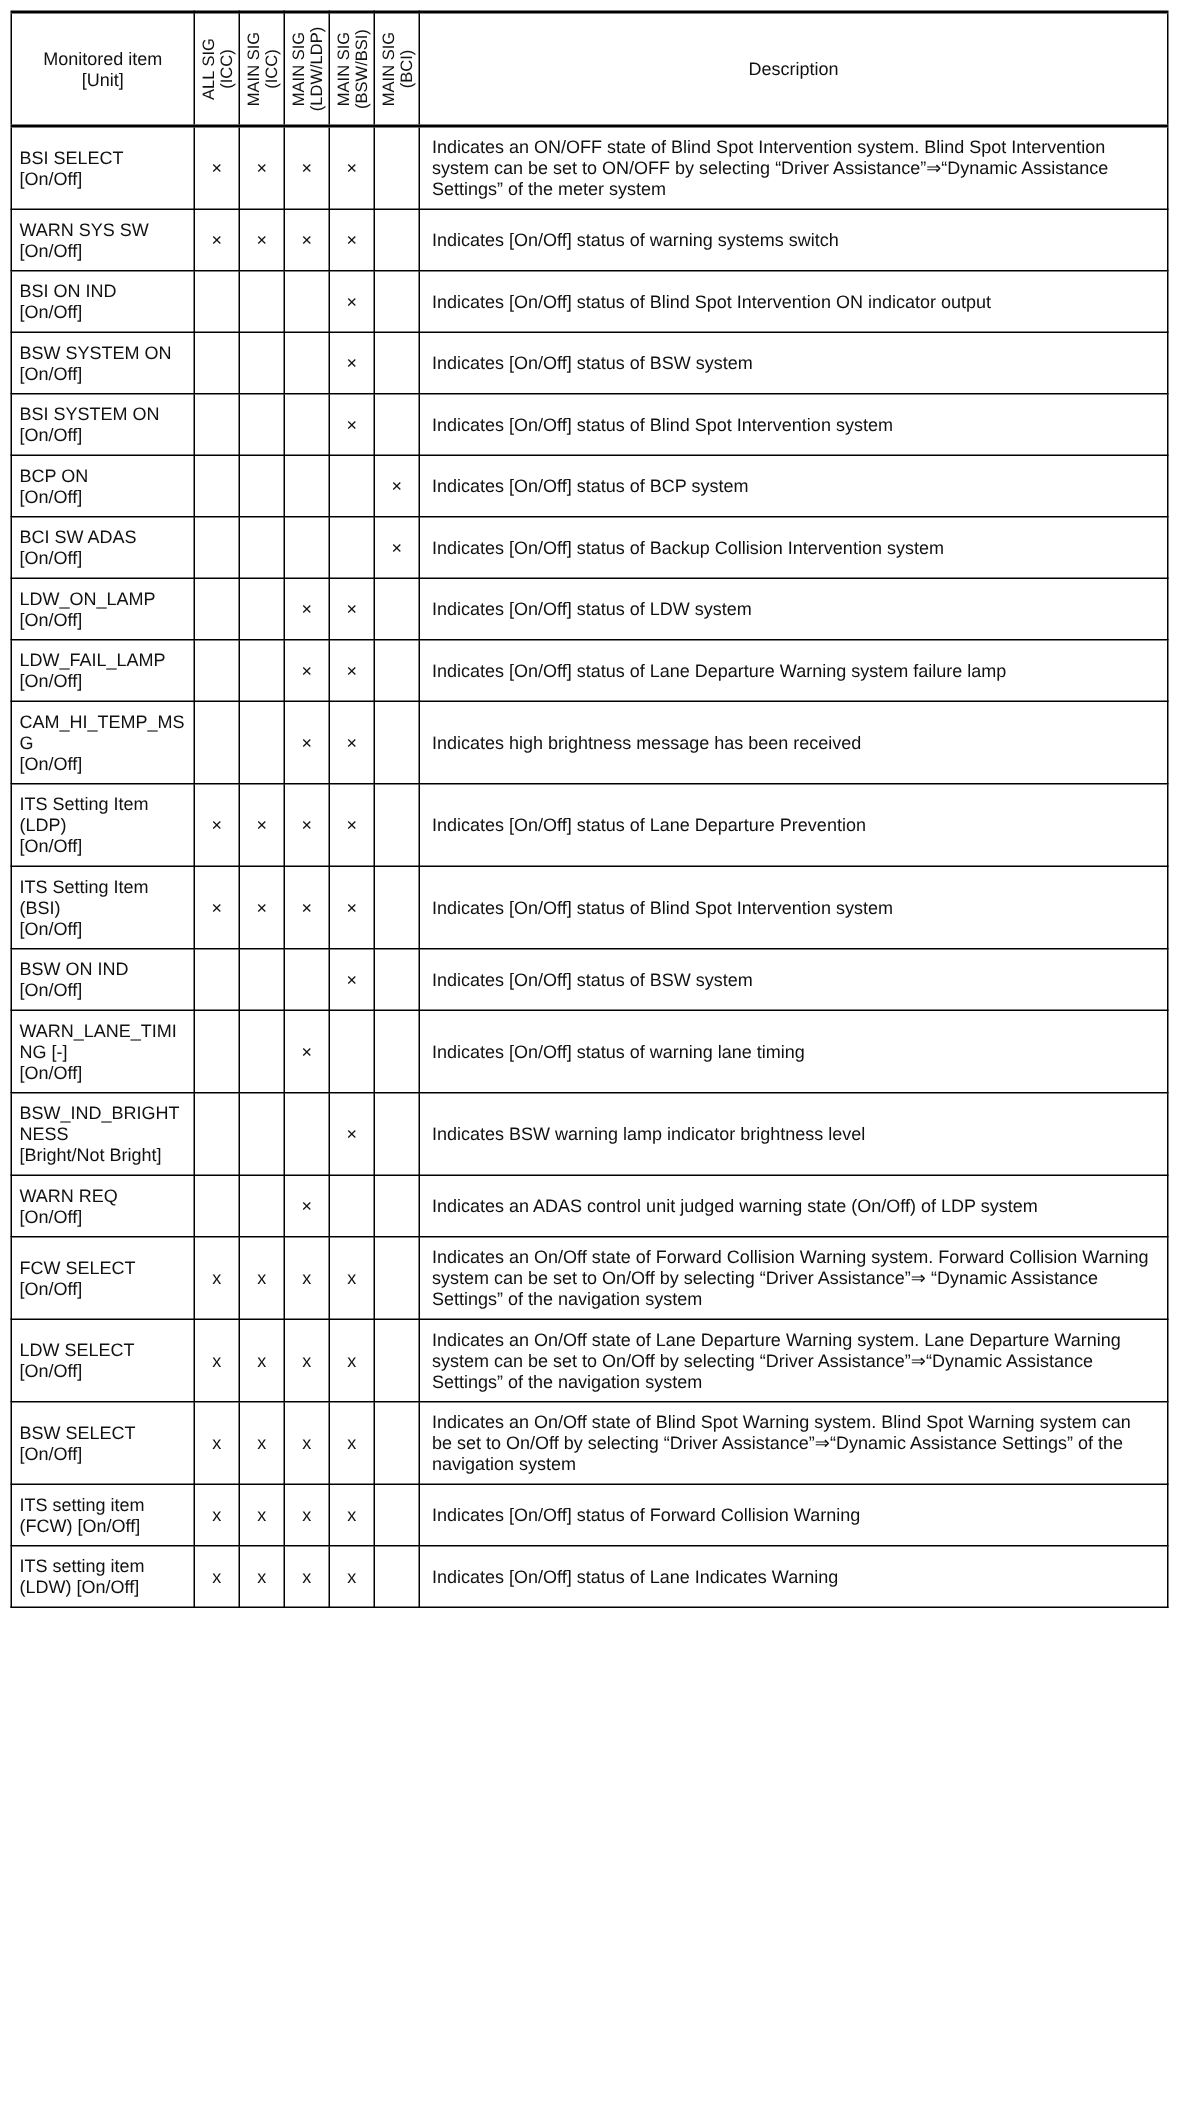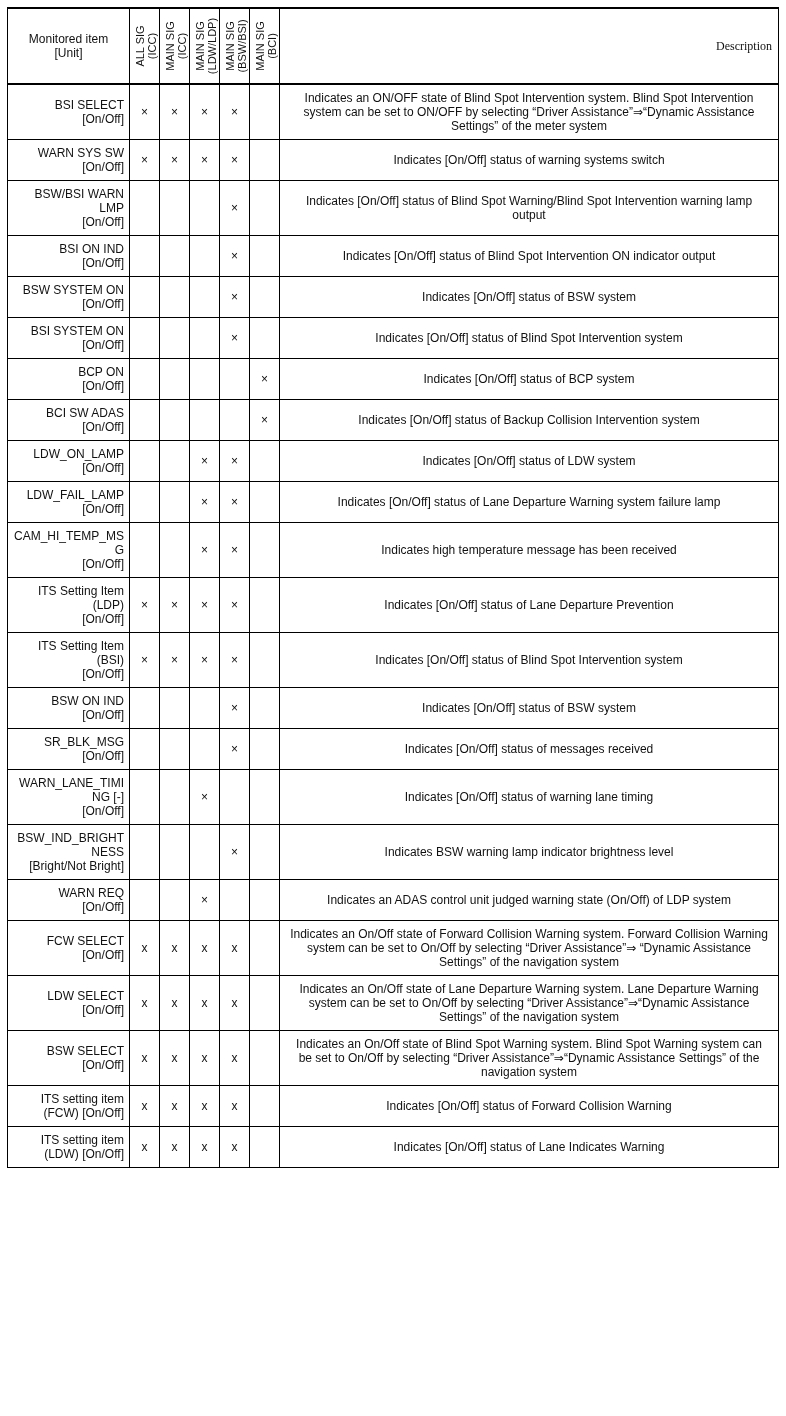--- a/index.html
+++ b/index.html
@@ -29,22 +29,21 @@
   }
   thead th {
     border-bottom: 2px solid #000;
     font-weight: normal;
   }
   th.h-item {
     text-align: center;
     white-space: pre-line;
   }
   th.h-desc {
-    text-align: right;
-    font-family: Liberation Serif, serif;
+    text-align: center;
   }
   th.col-sig {
     position: relative;
     padding: 0;
     height: 74px;
   }
   .vert {
     position: absolute;
     top: 50%;
     left: 50%;
@@ -54,32 +53,32 @@
     display: flex;
     flex-direction: column;
     justify-content: center;
     align-items: center;
     font-size: 11px;
     line-height: 12px;
     white-space: nowrap;
     text-align: center;
   }
   td.c-item {
-    text-align: right;
+    text-align: left;
     white-space: pre-line;
     overflow-wrap: break-word;
     word-wrap: break-word;
     padding: 6px 5px;
   }
   td.c-mark {
     text-align: center;
     padding: 6px 2px;
   }
   td.c-desc {
-    text-align: center;
+    text-align: left;
     padding: 6px 8px;
   }
 </style>
 </head>
 <body>
 
 <div class="page">
   <table class="monitor-table">
     <colgroup>
       <col style="width:122px">
@@ -142,30 +141,20 @@
           <td class="c-item">WARN SYS SW
 [On/Off]</td>
           <td class="c-mark">×</td>
           <td class="c-mark">×</td>
           <td class="c-mark">×</td>
           <td class="c-mark">×</td>
           <td class="c-mark"></td>
           <td class="c-desc">Indicates [On/Off] status of warning systems switch</td>
         </tr>
         <tr>
-          <td class="c-item">BSW/BSI WARN LMP
-[On/Off]</td>
-          <td class="c-mark"></td>
-          <td class="c-mark"></td>
-          <td class="c-mark"></td>
-          <td class="c-mark">×</td>
-          <td class="c-mark"></td>
-          <td class="c-desc">Indicates [On/Off] status of Blind Spot Warning/Blind Spot Intervention warning lamp output</td>
-        </tr>
-        <tr>
           <td class="c-item">BSI ON IND
 [On/Off]</td>
           <td class="c-mark"></td>
           <td class="c-mark"></td>
           <td class="c-mark"></td>
           <td class="c-mark">×</td>
           <td class="c-mark"></td>
           <td class="c-desc">Indicates [On/Off] status of Blind Spot Intervention ON indicator output</td>
         </tr>
         <tr>
@@ -229,21 +218,21 @@
           <td class="c-desc">Indicates [On/Off] status of Lane Departure Warning system failure lamp</td>
         </tr>
         <tr>
           <td class="c-item">CAM_HI_TEMP_MSG
 [On/Off]</td>
           <td class="c-mark"></td>
           <td class="c-mark"></td>
           <td class="c-mark">×</td>
           <td class="c-mark">×</td>
           <td class="c-mark"></td>
-          <td class="c-desc">Indicates high temperature message has been received</td>
+          <td class="c-desc">Indicates high brightness message has been received</td>
         </tr>
         <tr>
           <td class="c-item">ITS Setting Item (LDP)
 [On/Off]</td>
           <td class="c-mark">×</td>
           <td class="c-mark">×</td>
           <td class="c-mark">×</td>
           <td class="c-mark">×</td>
           <td class="c-mark"></td>
           <td class="c-desc">Indicates [On/Off] status of Lane Departure Prevention</td>
@@ -260,30 +249,20 @@
         </tr>
         <tr>
           <td class="c-item">BSW ON IND
 [On/Off]</td>
           <td class="c-mark"></td>
           <td class="c-mark"></td>
           <td class="c-mark"></td>
           <td class="c-mark">×</td>
           <td class="c-mark"></td>
           <td class="c-desc">Indicates [On/Off] status of BSW system</td>
-        </tr>
-        <tr>
-          <td class="c-item">SR_BLK_MSG
-[On/Off]</td>
-          <td class="c-mark"></td>
-          <td class="c-mark"></td>
-          <td class="c-mark"></td>
-          <td class="c-mark">×</td>
-          <td class="c-mark"></td>
-          <td class="c-desc">Indicates [On/Off] status of messages received</td>
         </tr>
         <tr>
           <td class="c-item">WARN_LANE_TIMING [-]
 [On/Off]</td>
           <td class="c-mark"></td>
           <td class="c-mark"></td>
           <td class="c-mark">×</td>
           <td class="c-mark"></td>
           <td class="c-mark"></td>
           <td class="c-desc">Indicates [On/Off] status of warning lane timing</td>

